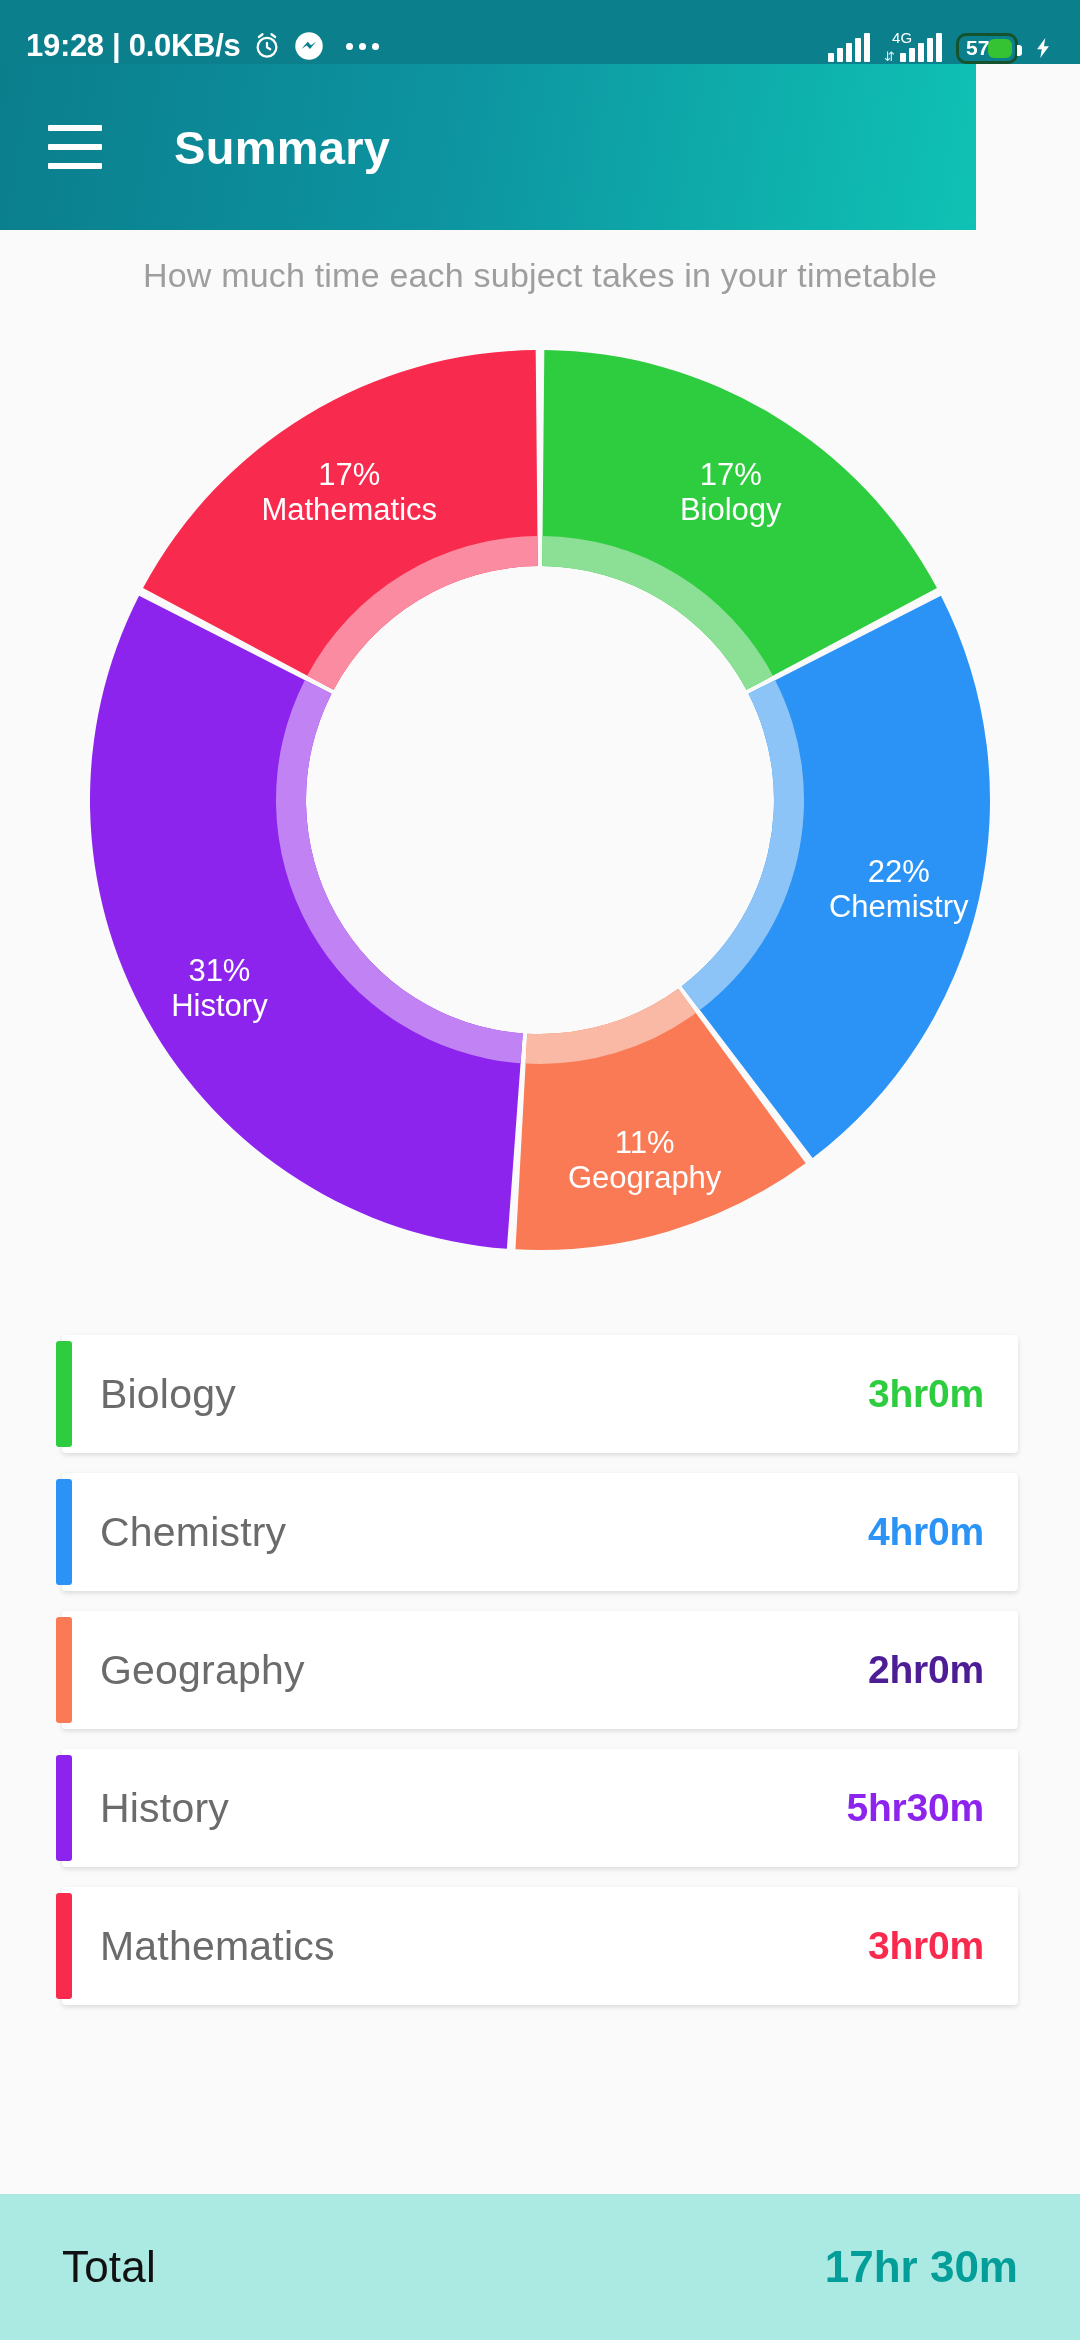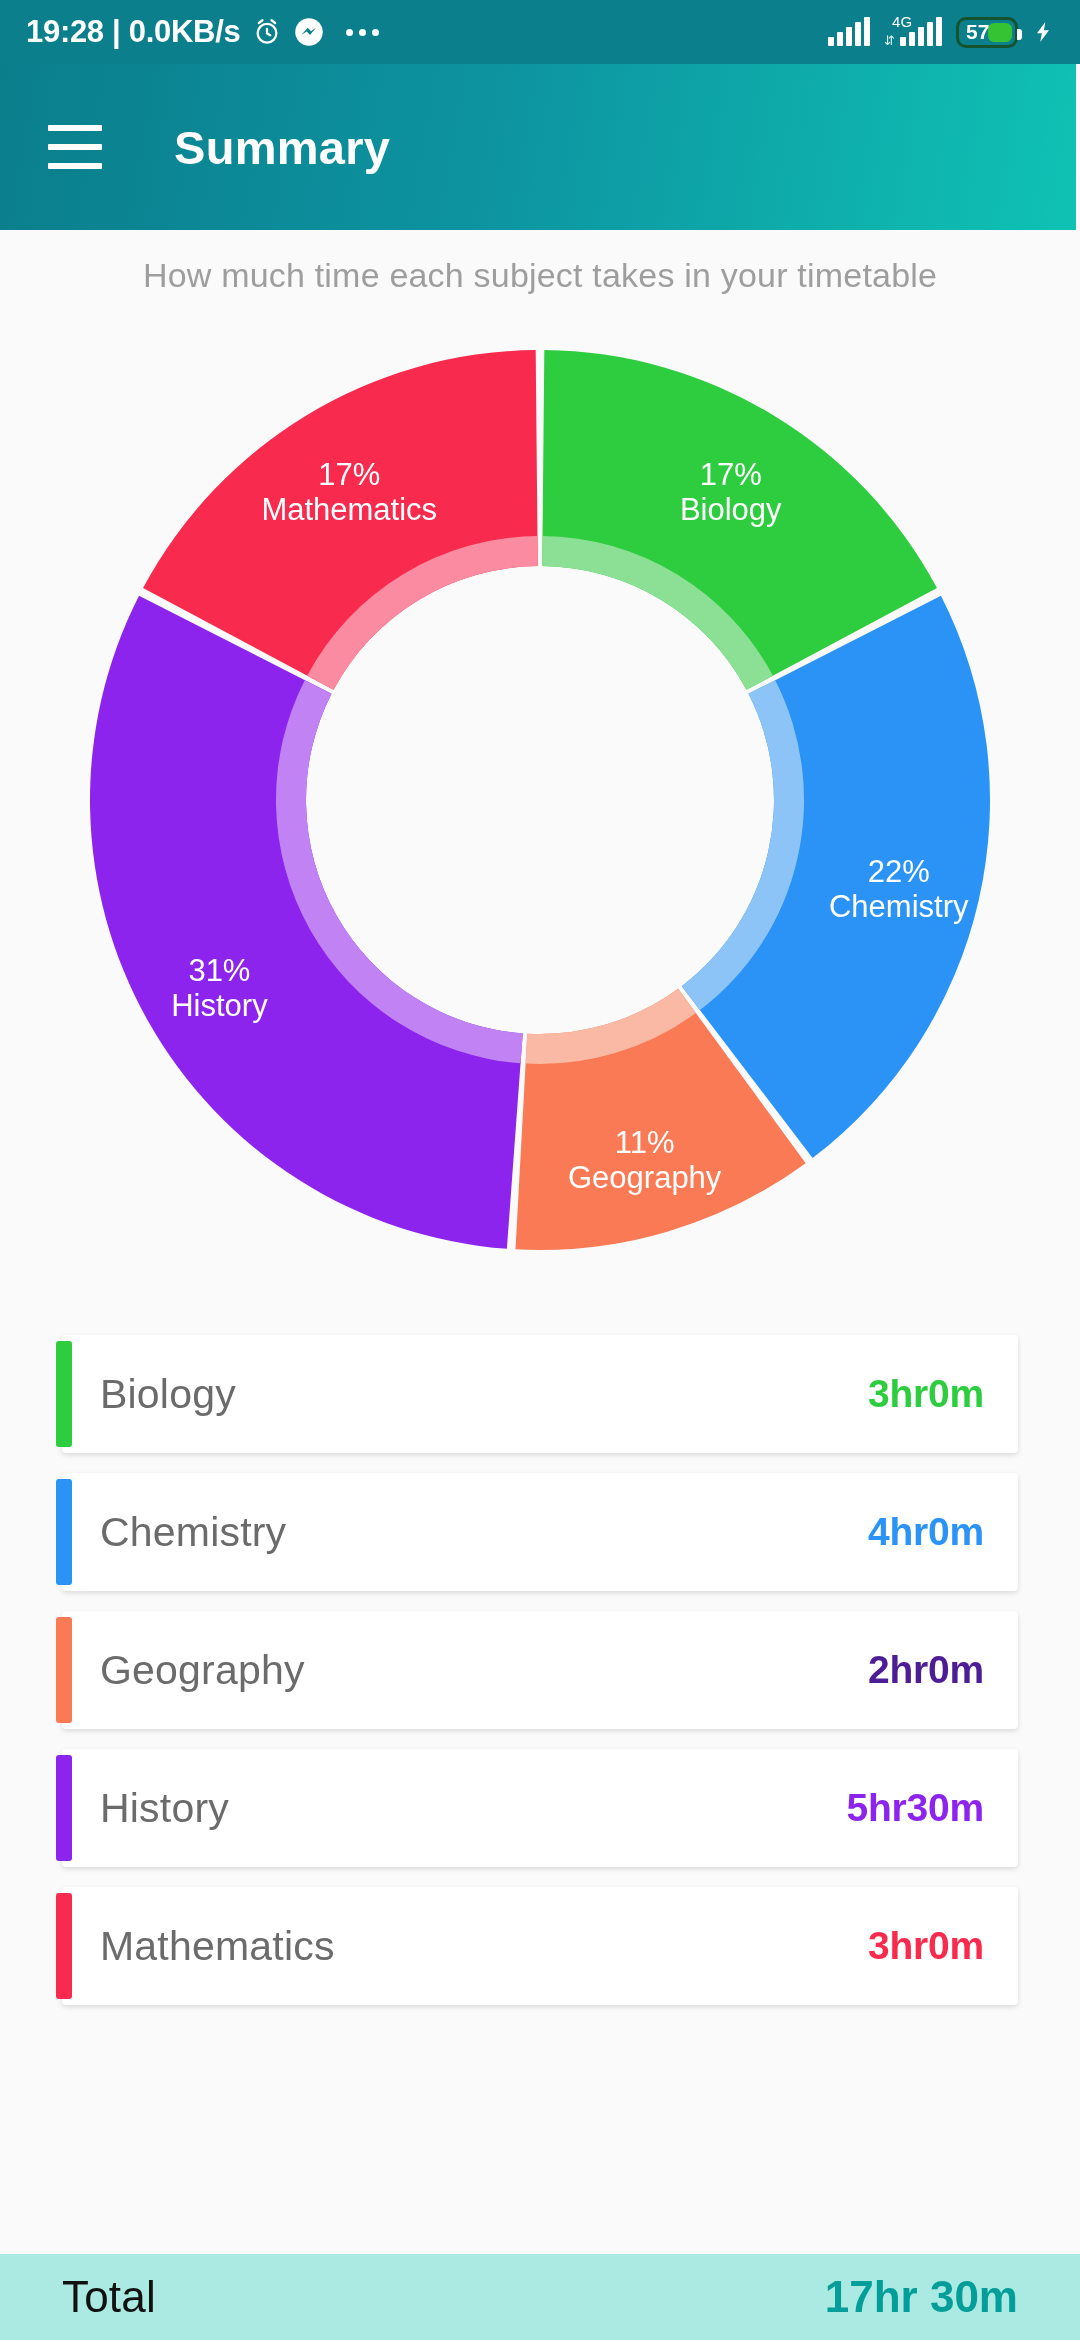--- a/index.html
+++ b/index.html
@@ -7,21 +7,21 @@
     width:1080px; height:2340px;
     font-family:"Liberation Sans", sans-serif;
     background:#fafafa;
     overflow:hidden;
   }
 
   
   .status-bar{
     position:absolute; top:0; left:0; width:1080px; height:64px;
     background:#0b7f8c;
-    display:flex; align-items:center; justify-content:space-between;
+    display:flex; align-items:flex-end; justify-content:space-between;
     padding:0 26px;
   }
   .status-left{ display:flex; align-items:center; gap:12px; }
   .status-clock{
     color:#ffffff; font-size:31px; font-weight:bold; letter-spacing:-0.3px;
     white-space:nowrap;
   }
   .alarm-icon{ width:30px; height:30px; display:block; }
   .msgr-icon{ width:30px; height:30px; display:block; }
   .dots-icon{
@@ -61,21 +61,21 @@
     background:#35c233; border-radius:6px;
   }
   .batt-num{
     position:relative; z-index:2; color:#ffffff; font-size:21px;
     font-weight:bold; padding-left:5px;
   }
   .bolt{ width:22px; height:32px; display:block; }
 
   
   .app-bar{
-    position:absolute; top:64px; left:0; width:1076px; height:166px;
+    position:absolute; top:64px; left:0; width:976px; height:166px;
     background:linear-gradient(100deg,#0b7e8c 0%,#0d93a0 45%,#0fc2b4 100%);
     display:flex; align-items:center; padding-left:48px;
   }
   .hamburger{
     width:54px; height:44px; display:flex; flex-direction:column;
     justify-content:space-between; cursor:pointer;
   }
   .hamburger span{ display:block; height:6px; background:#ffffff; border-radius:1px; }
   .app-title{
     color:#ffffff; font-size:47px; font-weight:bold; margin-left:72px;
@@ -117,21 +117,21 @@
   }
   .row-name{
     color:#6b6b6b; font-size:41px; letter-spacing:.2px;
   }
   .row-time{
     font-size:39px; font-weight:bold; letter-spacing:-.2px;
   }
 
   
   .total-bar{
-    position:absolute; left:0; bottom:0; width:1080px; height:86px;
+    position:absolute; left:0; bottom:0; width:1080px; height:146px;
     background:#aaeae2; display:flex; align-items:center;
     justify-content:space-between; padding:0 62px;
   }
   .total-label{ color:#111111; font-size:44px; letter-spacing:.2px; }
   .total-value{ color:#049e9a; font-size:44px; font-weight:bold; }
 </style>
 </head>
 <body>
 
 <div class="status-bar">

